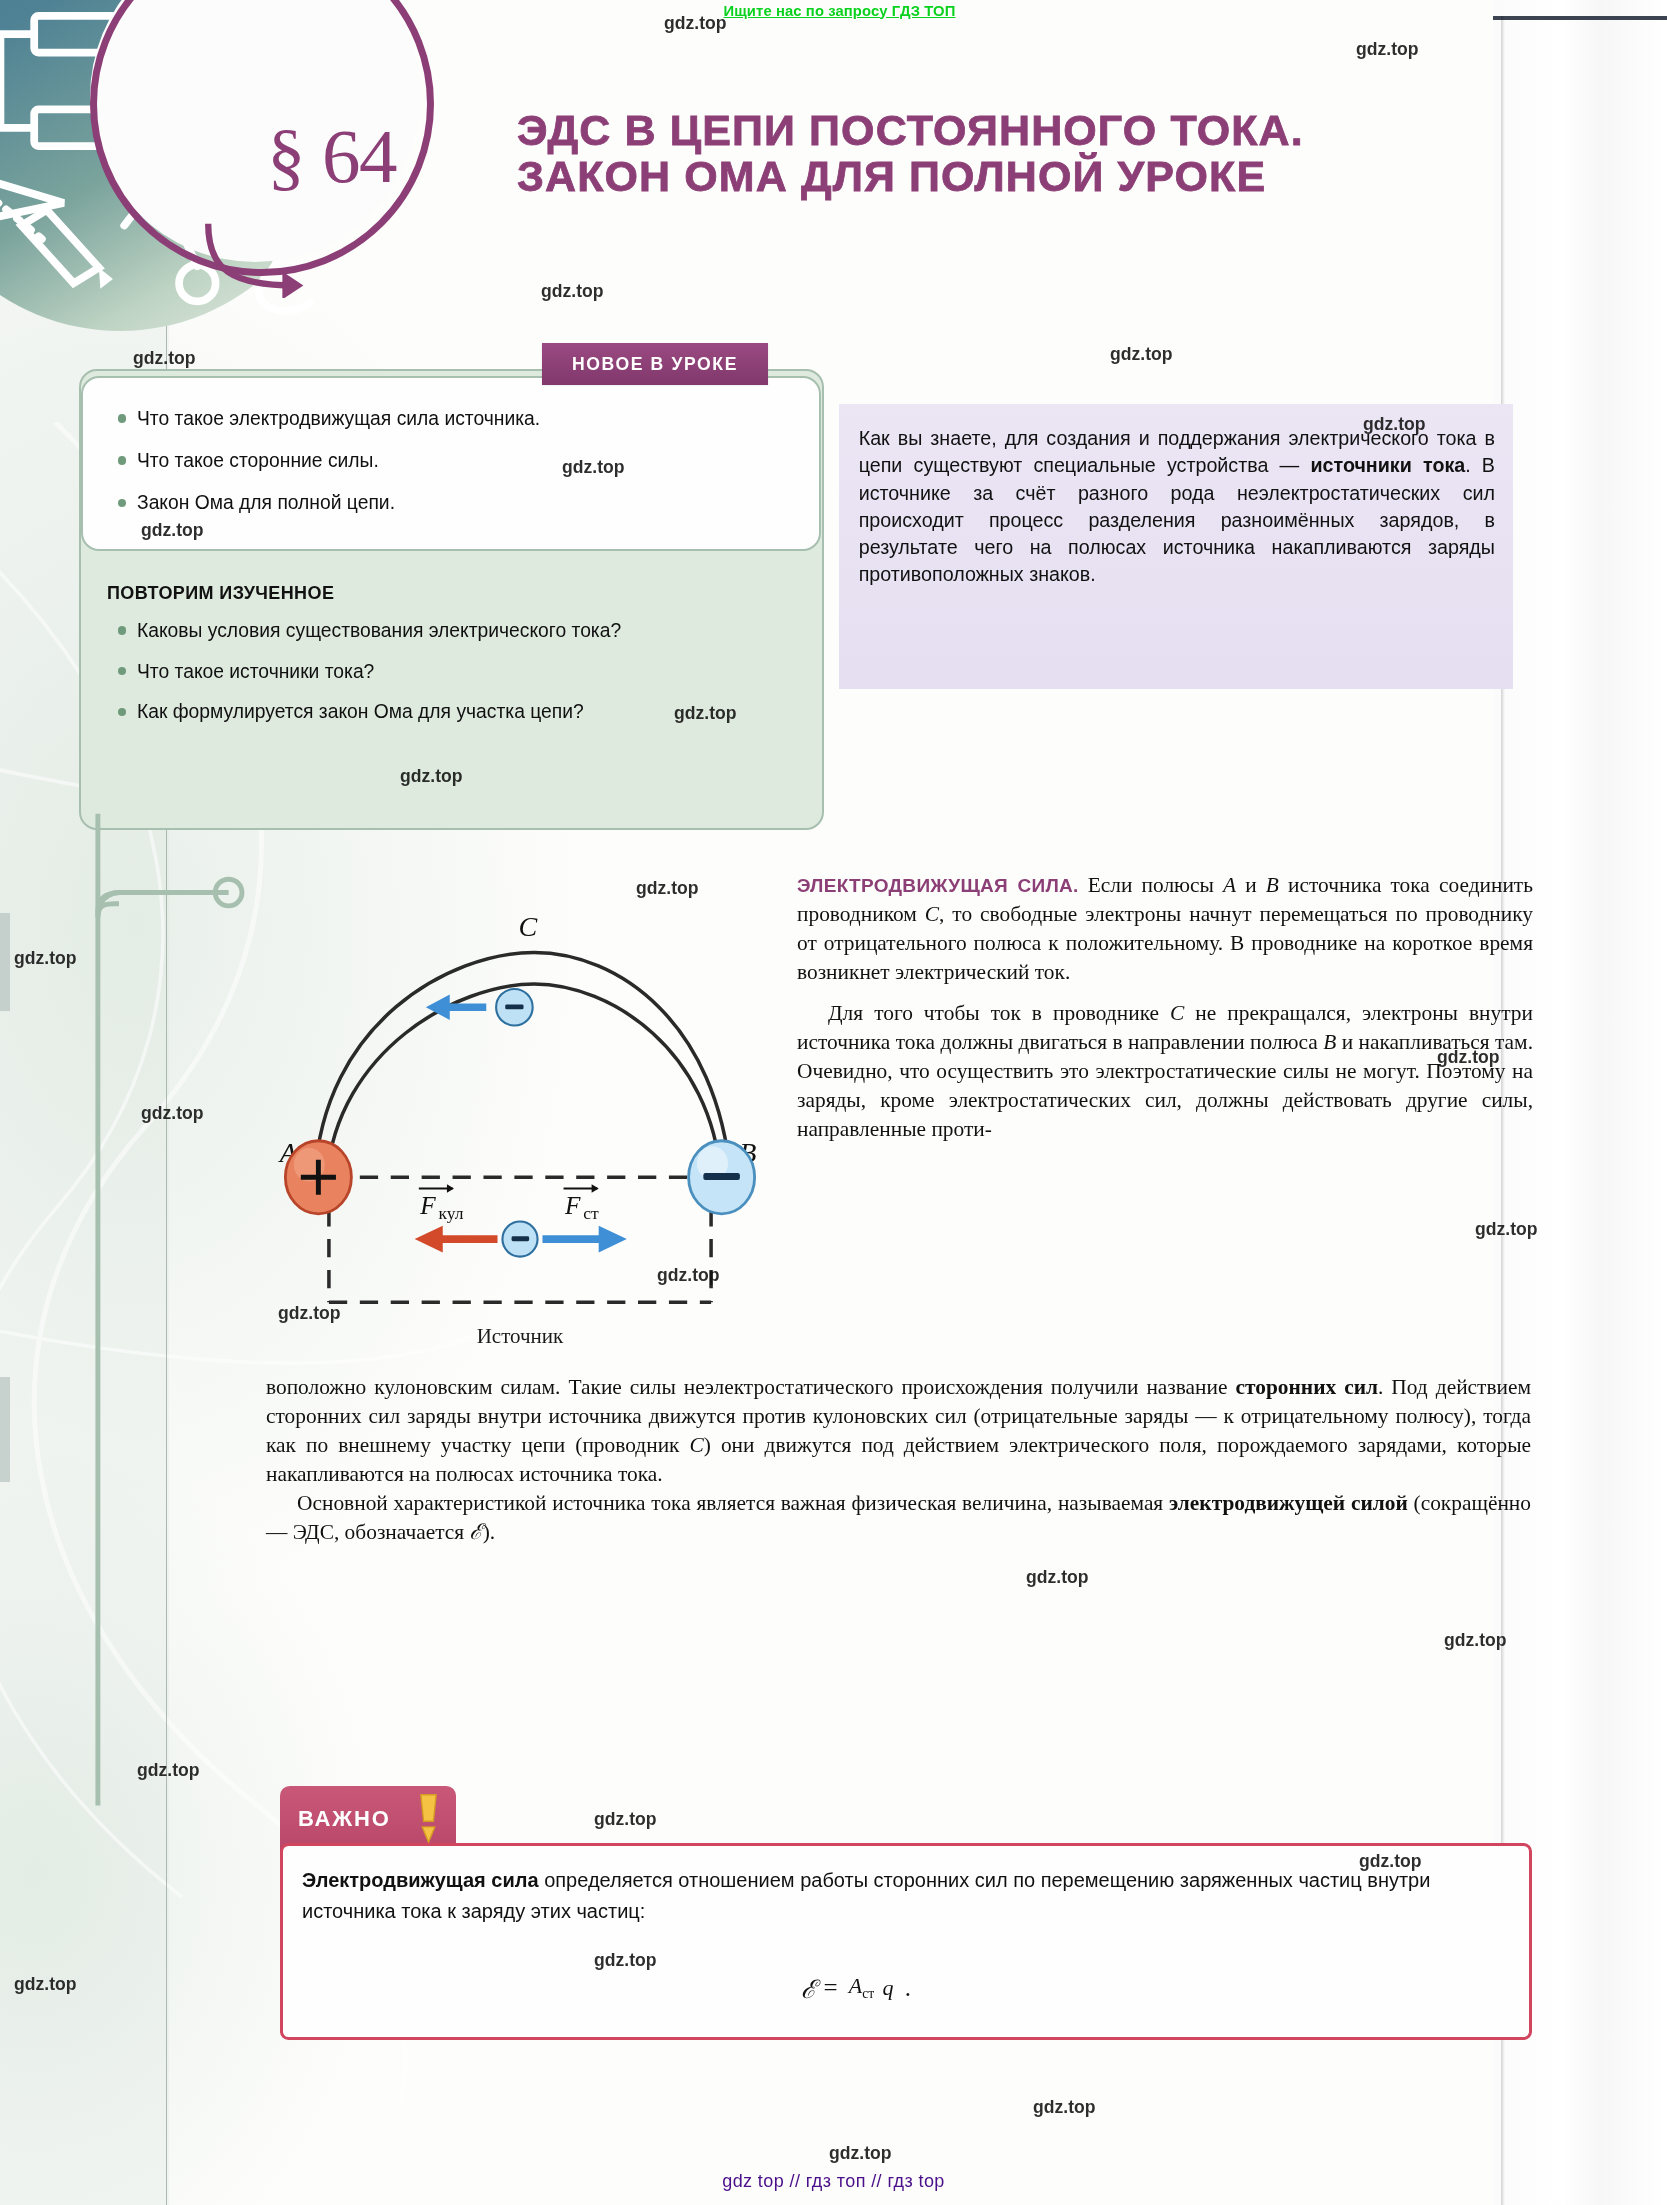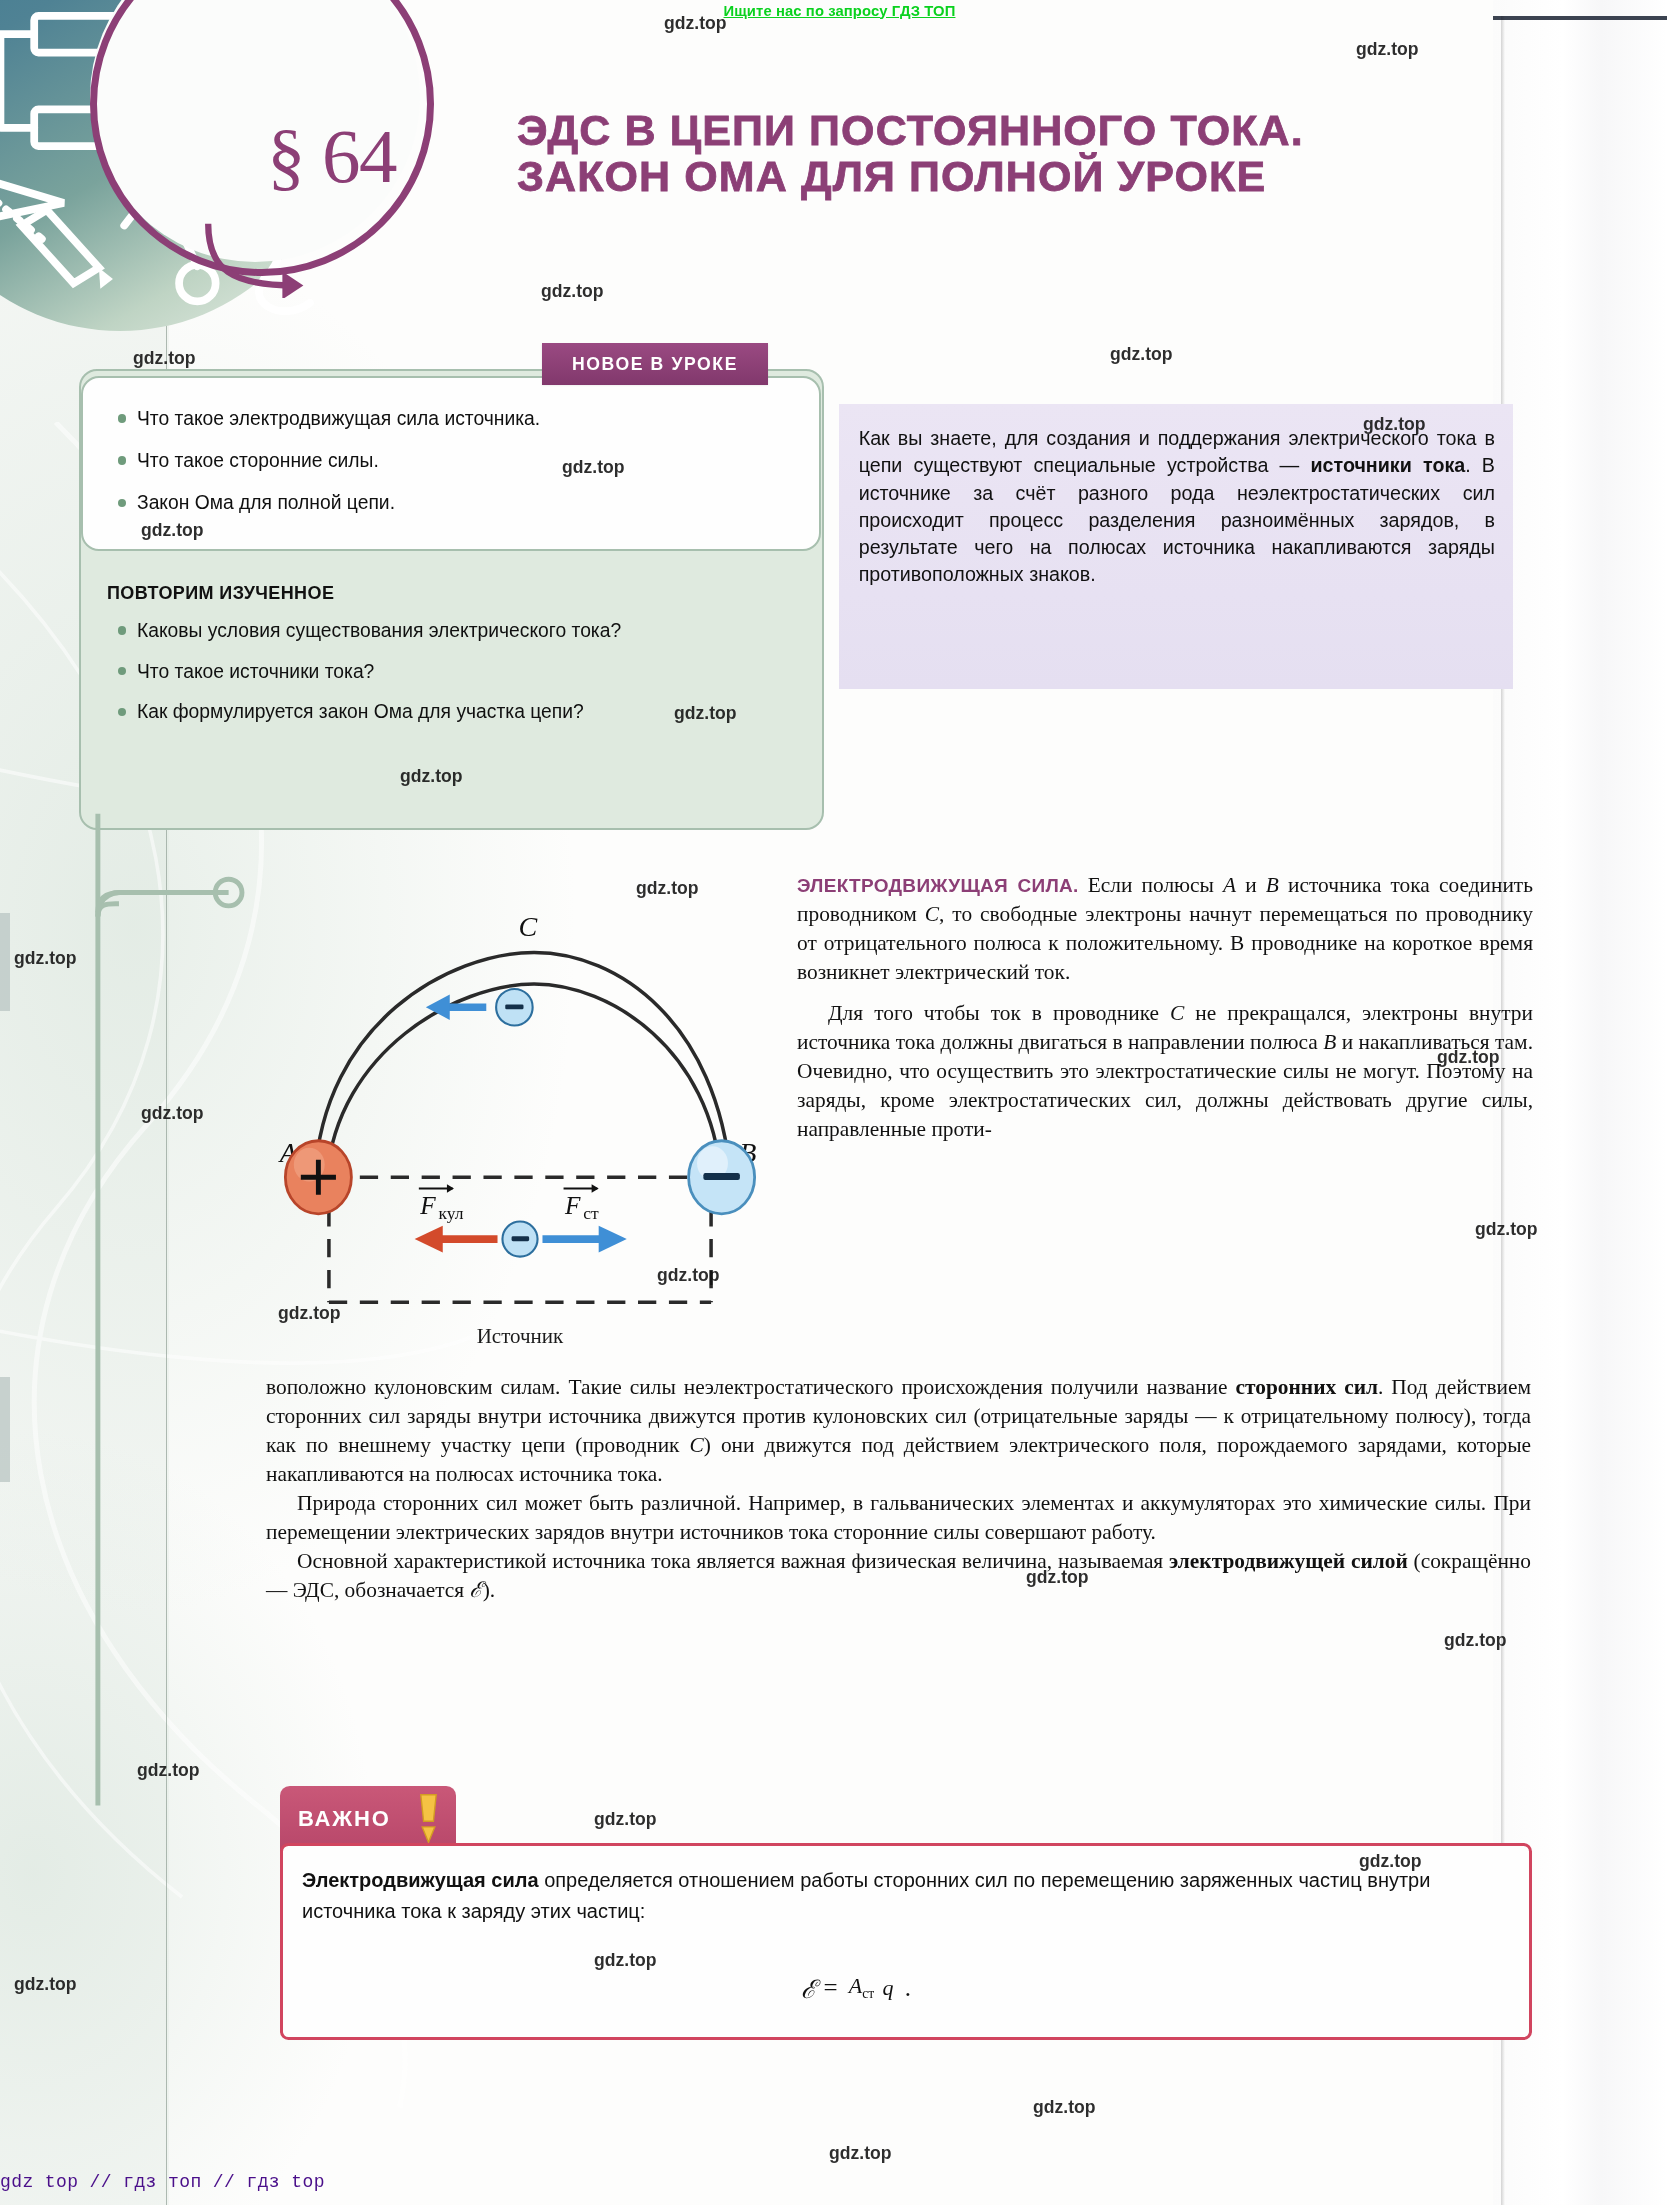--- a/index.html
+++ b/index.html
@@ -115,22 +115,22 @@
      font-family:"Liberation Serif", serif;font-size:25px;color:#111;
      display:flex;align-items:center;gap:7px;}
   .frac{display:inline-flex;flex-direction:row;align-items:center;vertical-align:middle;}
   .frac .num{padding:0 4.2px;font-size:22px;}
   .frac .bar{height:1.4px;background:#111;width:100%;margin:2.1px 0;}
   .frac .den{padding:0 4.2px;font-size:22px;font-style:italic;}
   .sub{font-size:.62em;vertical-align:sub;}
   .emf{font-family:"Liberation Serif", serif;font-style:italic;font-size:1.02em;}
 
   
-  .footer{position:absolute;left:0;bottom:12.6px;width:100%;
-     font-family:Liberation Mono, monospace;font-size:18px;color:#4a0f8a;font-weight:400;letter-spacing:0.4px;}
+  .footer{position:absolute;left:0;bottom:12.6px;width:100%;text-align:center;
+     font-family:Liberation Sans, sans-serif;font-size:18px;color:#4a0f8a;font-weight:400;letter-spacing:0.4px;}
 
   
   .wm{position:absolute;font-family:"Liberation Sans", sans-serif;font-weight:700;
      font-size:17.6px;color:#111;opacity:.88;white-space:nowrap;pointer-events:none;}
 </style>
 </head>
 <body>
 
 <div id="page">
 
@@ -306,21 +306,20 @@
     <div class="fig-cap">Источник</div>
   </div>
 
   <div class="rcol">
     <p class="first"><span class="lead">ЭЛЕКТРОДВИЖУЩАЯ СИЛА.</span><span> Если полюсы </span><span class="it">A</span><span> и </span><span class="it">B</span><span> источника тока соединить проводником </span><span class="it">C</span><span>, то свободные электроны начнут перемещаться по проводнику от отрицательного полюса к положительному. В проводнике на короткое время возникнет электрический ток.</span></p>
     <p><span>Для того чтобы ток в проводнике </span><span class="it">C</span><span> не прекращался, электроны внутри источника тока должны двигаться в направлении полюса </span><span class="it">B</span><span> и накапливаться там. Очевидно, что осуществить это электростатические силы не могут. Поэтому на заряды, кроме электростатических сил, должны действовать другие силы, направленные проти-</span></p>
   </div>
 
   <div class="wide">
     <p class="cont"><span>воположно кулоновским силам. Такие силы неэлектростатического происхождения получили название </span><b>сторонних сил</b><span>. Под действием сторонних сил заряды внутри источника движутся против кулоновских сил (отрицательные заряды — к отрицательному полюсу), тогда как по внешнему участку цепи (проводник </span><span class="it">C</span><span>) они движутся под действием электрического поля, порождаемого зарядами, которые накапливаются на полюсах источника тока.</span></p>
-    <p>Природа сторонних сил может быть различной. Например, в гальванических элементах и аккумуляторах это химические силы. При перемещении электрических зарядов внутри источников тока сторонние силы совершают работу.</p>
     <p><span>Основной характеристикой источника тока является важная физическая величина, называемая </span><b>электродвижущей силой</b><span> (сокращённо — ЭДС, обозначается </span><span class="emf">ℰ</span><span>).</span></p>
   </div>
 
   <div class="vajno-badge">
     <span>ВАЖНО</span>
     <svg class="excl" viewBox="0 0 30 72">
       <path d="M4,2 H26 L22,40 H8 Z" fill="#f5c244" stroke="#d39c22" stroke-width="2"></path>
       <path d="M6,48 H24 L15,70 Z" fill="#f5c244" stroke="#d39c22" stroke-width="2"></path>
     </svg>
   </div>

